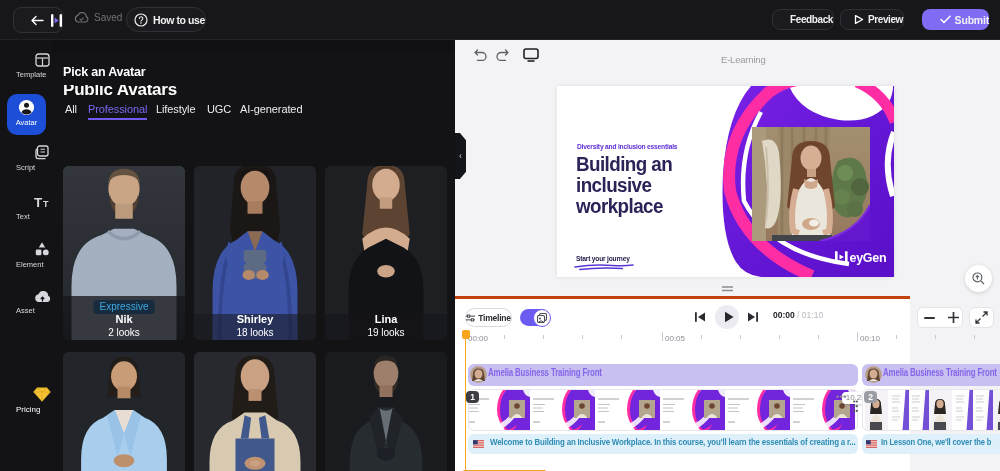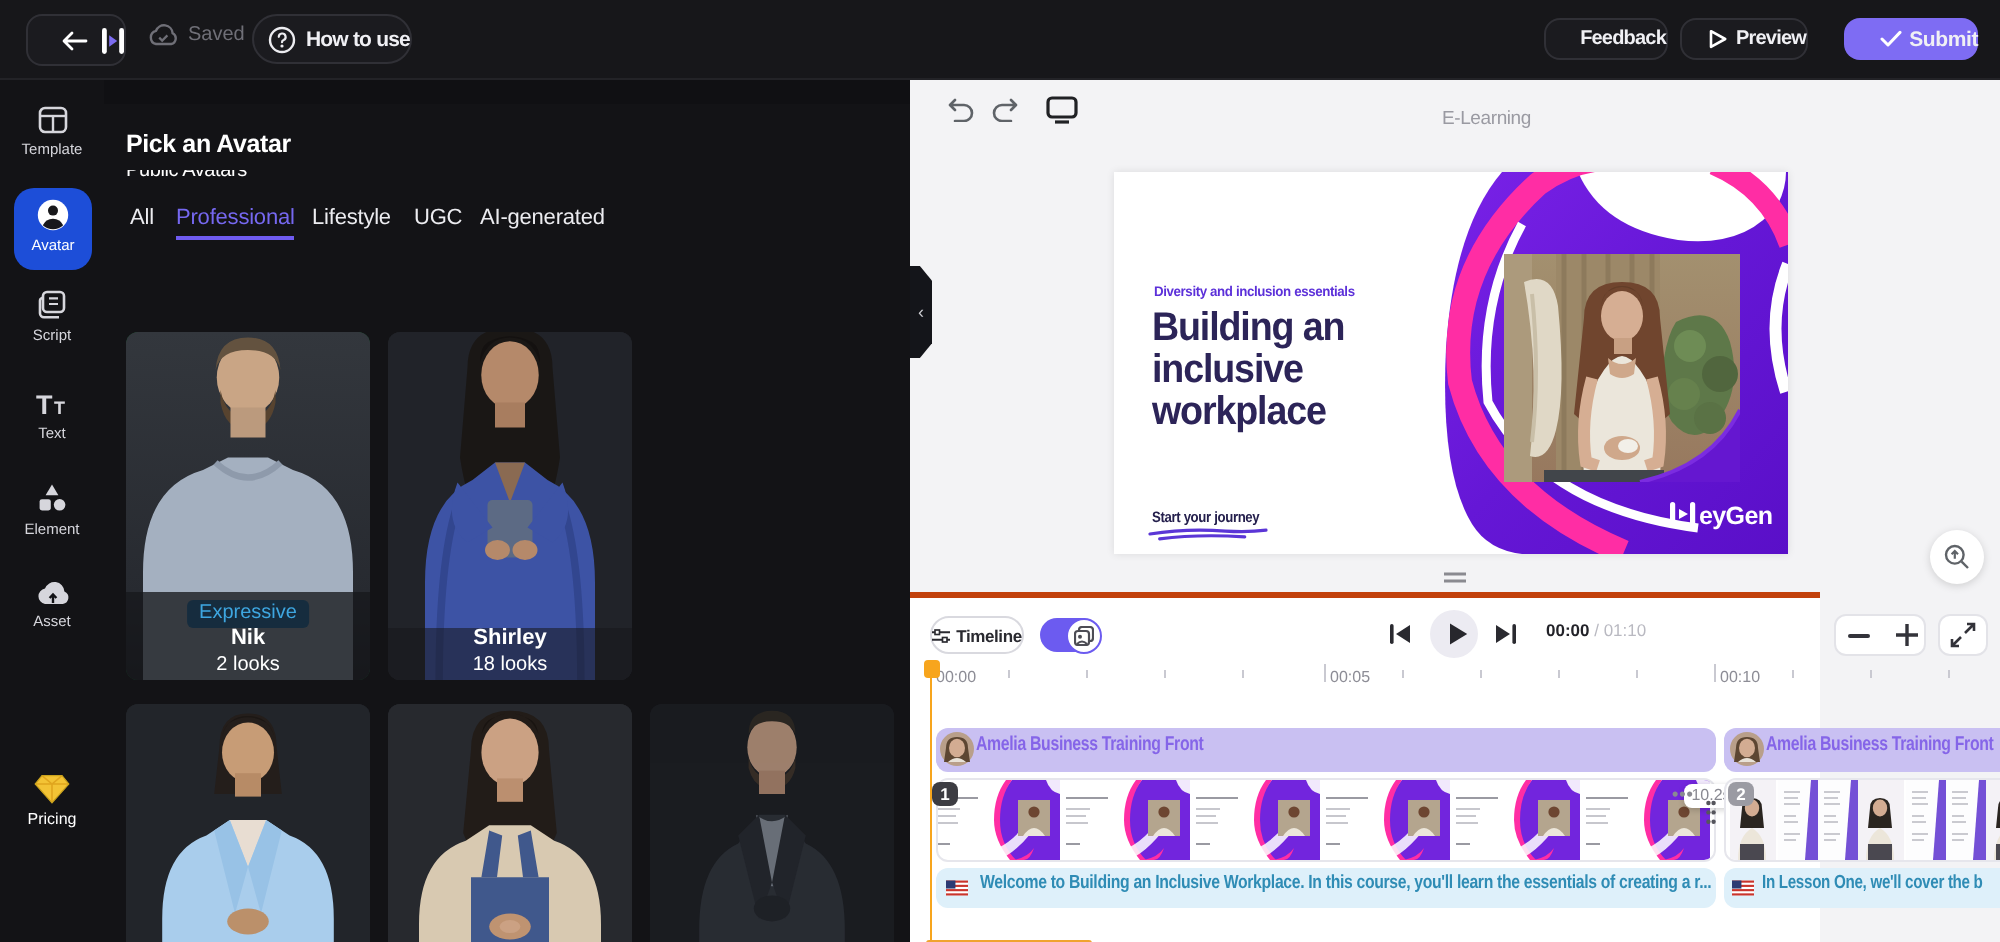--- a/index.html
+++ b/index.html
@@ -9,29 +9,29 @@
 
   
   #topbar { position:absolute; left:0; top:0; width:1000px; height:40px; background:#17171a; border-bottom:1px solid #232327; z-index:30; }
   .tb-btn { position:absolute; border:1px solid #303036; background:#1b1b1f; border-radius:8px; color:#ececf0; display:flex; align-items:center; justify-content:flex-end; white-space:nowrap; }
   #saved { position:absolute; left:74px; top:12px; color:#6f6f77; font-size:10px; display:flex; align-items:center; gap:5px; }
   #elearn { position:absolute; left:721px; top:14px; color:#9a9aa2; font-size:9.5px; letter-spacing:-.2px;margin-top:40px; }
   .tb-txt { font-size:10px; font-weight:bold; color:#f0f0f4; letter-spacing:-.4px; }
 
   
   #rail { position:absolute; left:0; top:40px; width:52px; height:431px; background:#131316; z-index:20; }
-  .rail-item { position:absolute; left:0; width:52px; text-align:center; color:#d6d6dc; font-size:7.5px; }
+  .rail-item { position:absolute; left:16px; width:52px; text-align:left; color:#d6d6dc; font-size:7.5px; }
   .rail-item svg { display:block; margin:0 auto 3px; }
   #rail-avatar { position:absolute; left:7px; top:54px; width:39px; height:41px; background:#1d4ed8; border-radius:10px; text-align:center; color:#fff; font-size:7.5px; }
 
   
   #panel { position:absolute; left:52px; top:52px; width:403px; height:431px; background:#131316; z-index:10; }
   #pick { position:absolute; left:11px; top:13px; color:#fff; font-size:12.5px; font-weight:bold; letter-spacing:-.2px; }
   #pub-wrap { position:absolute; left:11px; top:33px; height:11px; overflow:hidden; width:200px; }
-  #pub-wrap span { display:block; margin-top:-5px; color:#fff; font-size:10px; font-weight:normal; letter-spacing:-.2px; }
+  #pub-wrap span { display:block; margin-top:-5px; color:#fff; font-size:17px; font-weight:bold; letter-spacing:-.2px; }
   .tab { position:absolute; top:51px; color:#ececf0; font-size:11px; letter-spacing:-.1px; }
   #tab-prof { color:#7668f0; border-bottom:2px solid #6f5bf0; padding-bottom:3px; }
   #search { position:absolute; left:11px; top:78px; width:384px; height:23px; background:#1a1a1e; border:1px solid #2b2b31; border-radius:8px; color:#77777e; font-size:11px; display:flex; align-items:center; padding-left:10px; gap:7px; }
   .card { position:absolute; width:122px; border-radius:6px; overflow:hidden; background:#14532d; }
   .card .label { position:absolute; left:0; right:0; text-align:center; color:#fff; }
   .cname { font-size:11px; font-weight:bold; }
   .clooks { font-size:10px; color:#c9c9cf; font-weight:normal; }
   #badge-exp { position:absolute; left:50%; transform:translateX(-50%); top:134px; background:rgba(16,42,62,.85); color:#3ea6e0; font-size:10px; padding:1px 6px 2px; border-radius:3px; white-space:nowrap; }
 
   
@@ -195,20 +195,37 @@
       <path d="M40 72 q-6 16 4 24 l10-6 M82 72 q6 16-4 24 l-10-6" fill="#3d53a5" stroke="none"></path>
       <ellipse cx="56" cy="99" rx="5" ry="4" fill="#b5896a"></ellipse>
           <ellipse cx="67" cy="99" rx="5" ry="4" fill="#b5896a"></ellipse>
       </g>
       <rect x="0" y="148" width="122" height="26" fill="#17181c" opacity=".55"></rect>
     </svg>
     <div class="label cname" style="top:147px;">Shirley</div>
     <div class="label clooks" style="top:161px;">18 looks</div>
   </div>
 
+  <div class="card" style="left:273px; top:114px; height:174px; background:#1d1f23;">
+    <svg width="122" height="174" viewBox="0 0 122 174">
+      <rect width="122" height="174" fill="#1d1f23"></rect>
+      <g transform="translate(61 4) scale(1.25) translate(-61 -15)">
+      <path d="M46 26 q0-15 15-15 q15 0 15 15 l4 40 q-4 10-9 12 l-20 0 q-5-2-9-12 Z" fill="#5d4331"></path>
+      <ellipse cx="61" cy="27" rx="11" ry="13" fill="#d3ab8e"></ellipse>
+      <path d="M50 20 q3-8 11-8 q8 0 11 8 q-1-4-4-5 q-7-4-14 0 q-3 1-4 5Z" fill="#4a3322"></path>
+      <rect x="56" y="37" width="10" height="9" fill="#c39b7e"></rect>
+      <path d="M42 70 Q61 52 80 70 L78 82 Q61 68 44 82 Z" fill="#d3ab8e"></path>
+      <path d="M31 174 V112 Q31 86 47 77 L61 70 L75 77 Q91 86 91 112 V174 Z" fill="#121316"></path>
+      <ellipse cx="61" cy="96" rx="7" ry="5" fill="#caa285"></ellipse>
+      </g>
+      <rect x="0" y="148" width="122" height="26" fill="#15161a" opacity=".6"></rect>
+    </svg>
+    <div class="label cname" style="top:147px;">Lina</div>
+    <div class="label clooks" style="top:161px;">19 looks</div>
+  </div>
 
   <div class="card" style="left:11px; top:300px; height:131px; background:#22252a;">
     <svg width="122" height="131" viewBox="0 0 122 131">
       <rect width="122" height="131" fill="#22252a"></rect>
       <g transform="translate(61 6) scale(1.3) translate(-61 -14)">
       <path d="M50 26 q0-13 11-13 q11 0 11 13 l2 18 h-26 Z" fill="#241e1b"></path>
       <ellipse cx="61" cy="28" rx="10" ry="11.5" fill="#c79c76"></ellipse>
       <path d="M51 22 q2-8 10-8 q8 0 10 8 q-1-5-4-6 q-6-3-12 0 q-3 1-4 6Z" fill="#1c1714"></path>
       <rect x="56" y="36" width="10" height="9" fill="#b78b66"></rect>
       <path d="M28 131 V92 Q28 66 45 60 L54 54 H68 L77 60 Q94 66 94 92 V131 Z" fill="#a9cdec"></path>

